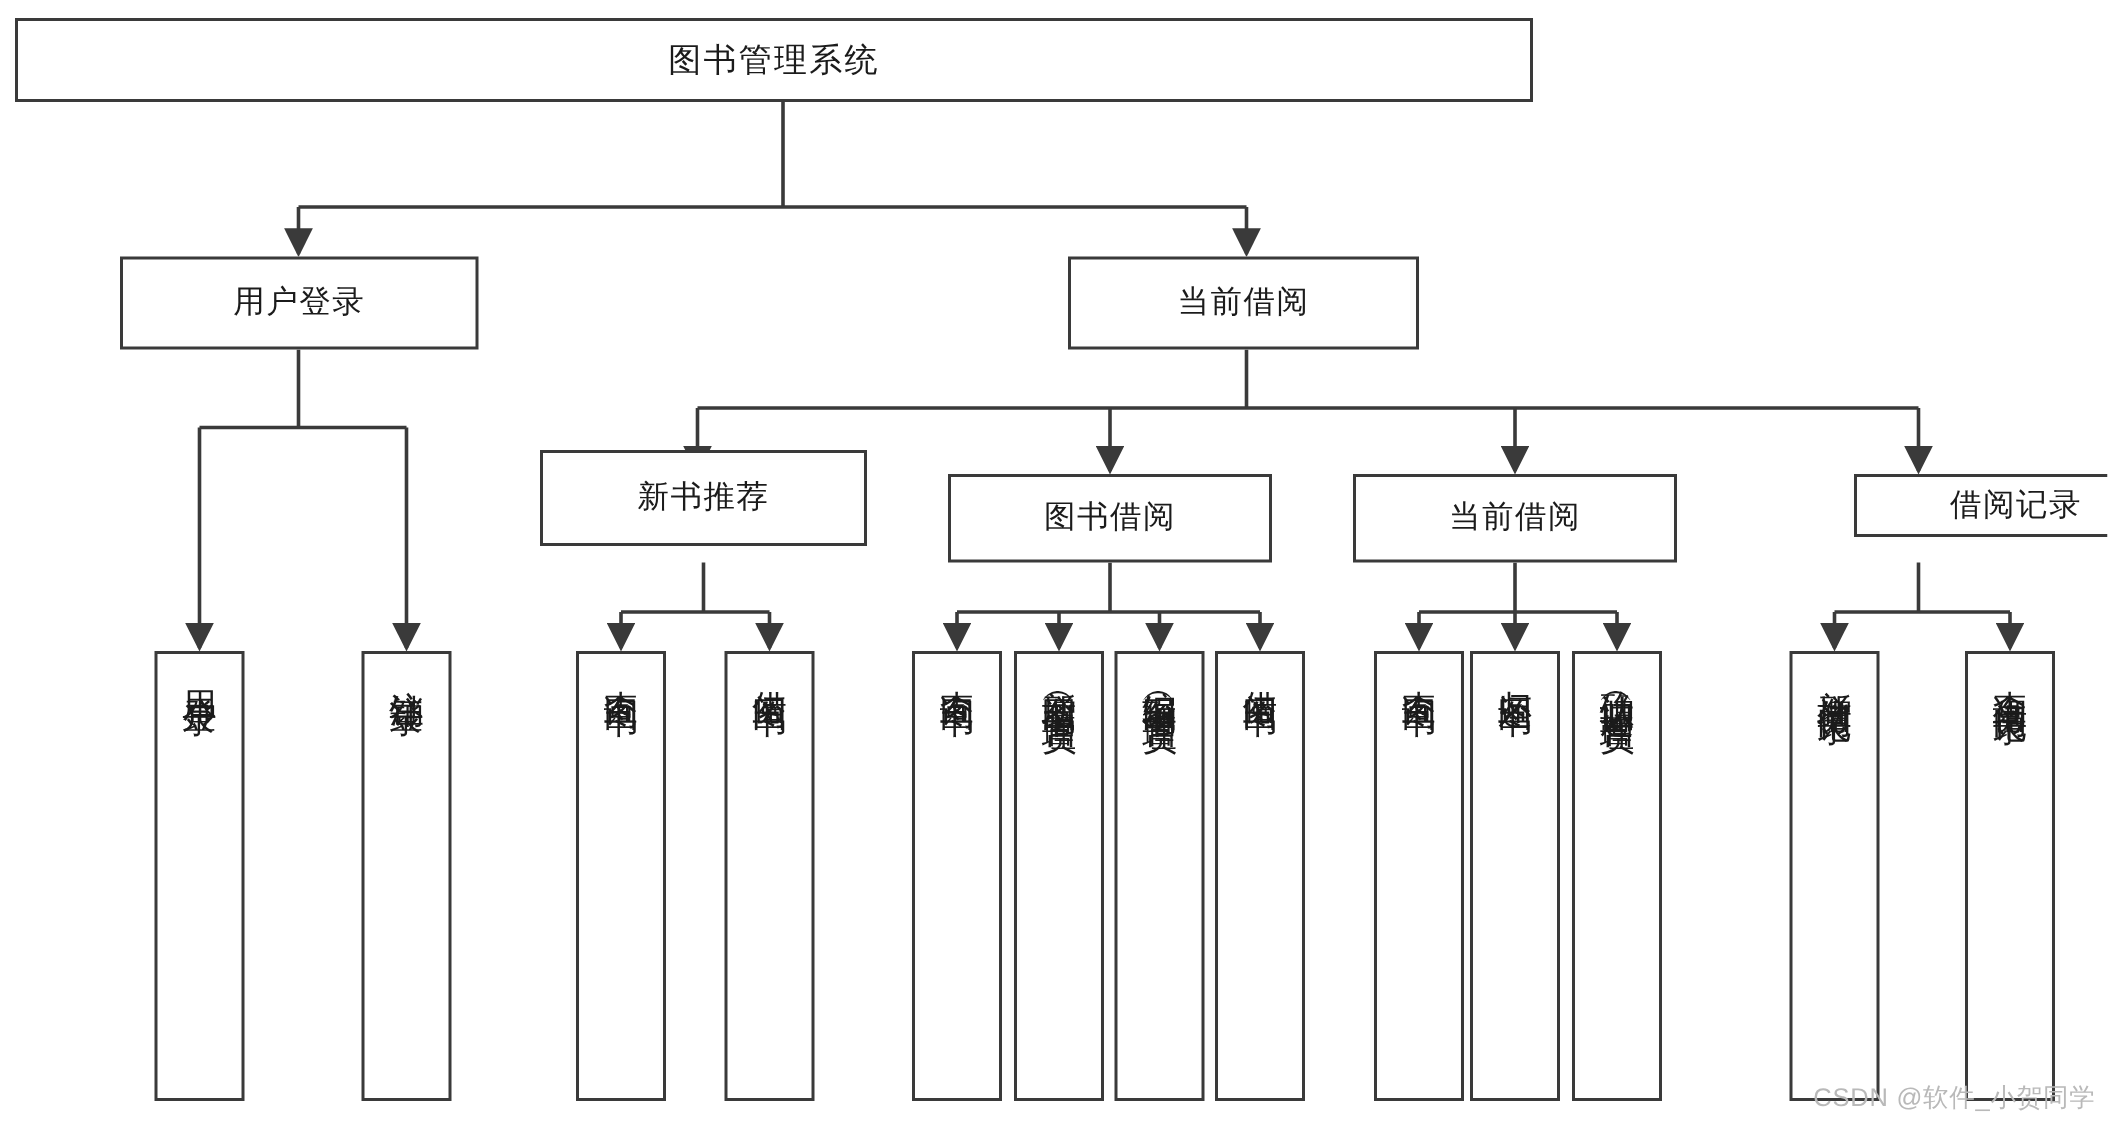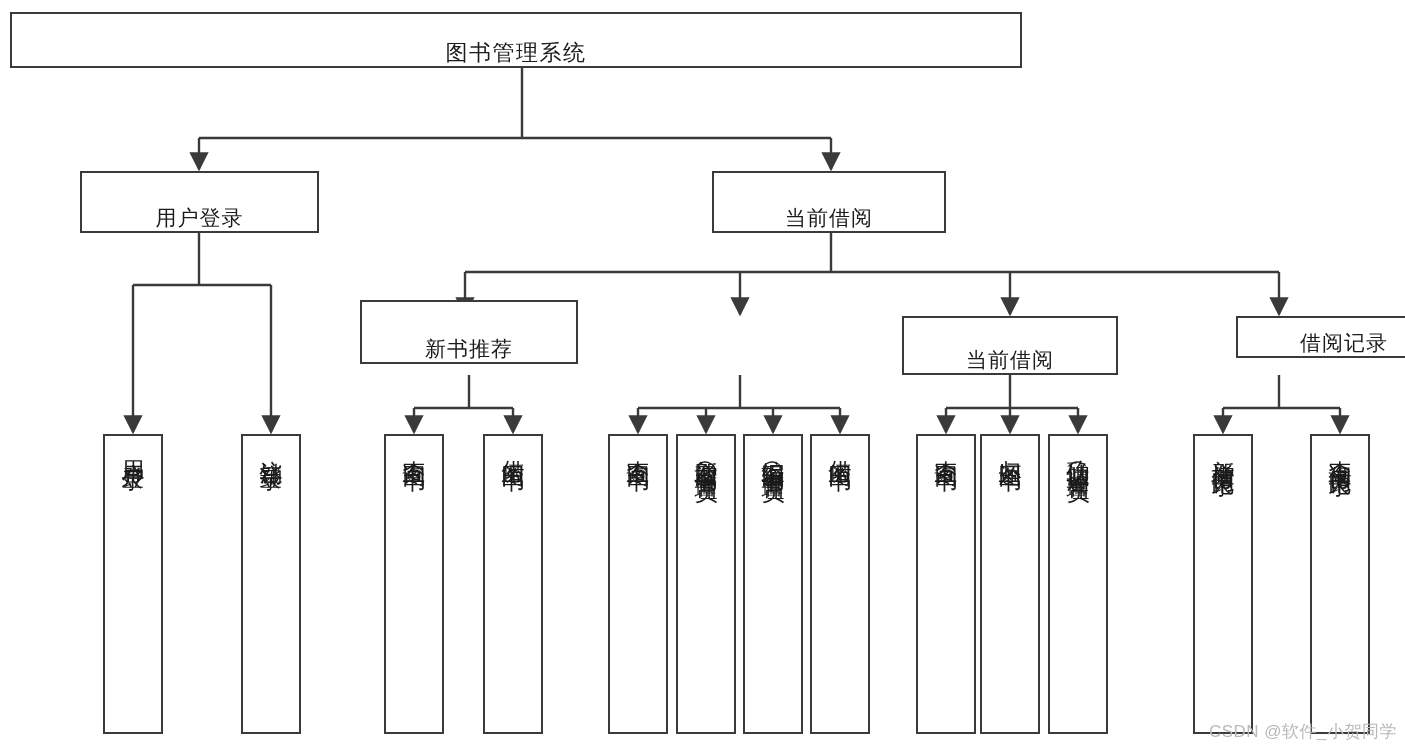--- a/index.html
+++ b/index.html
@@ -25,21 +25,21 @@
     width: 1405px;
     height: 747px;
     pointer-events: none;
   }
   .node {
     position: absolute;
     box-sizing: border-box;
     background: #ffffff;
     border: 2px solid #3a3a3a;
     display: flex;
-    align-items: flex-end;
+    align-items: center;
     justify-content: center;
     color: #1b1b1b;
     z-index: 2;
   }
   .node .node-label {
     display: block;
     text-align: center;
     line-height: 1.18;
     white-space: nowrap;
   }
@@ -141,20 +141,23 @@
   </div>
 
   <div class="node horiz" style="left:712px; top:171px; width:234px; height:62px;">
     <span class="node-label">当前借阅</span>
   </div>
 
   <div class="node horiz" style="left:360px; top:300px; width:218px; height:64px;">
     <span class="node-label">新书推荐</span>
   </div>
 
+  <div class="node horiz" style="left:632px; top:316px; width:216px; height:59px;">
+    <span class="node-label">图书借阅</span>
+  </div>
 
   <div class="node horiz" style="left:902px; top:316px; width:216px; height:59px;">
     <span class="node-label">当前借阅</span>
   </div>
 
   <div class="node horiz" style="left:1236px; top:316px; width:216px; height:42px;">
     <span class="node-label">借阅记录</span>
   </div>
 
   <div class="node vert" style="left:103px; top:434px; width:60px; height:300px;">

